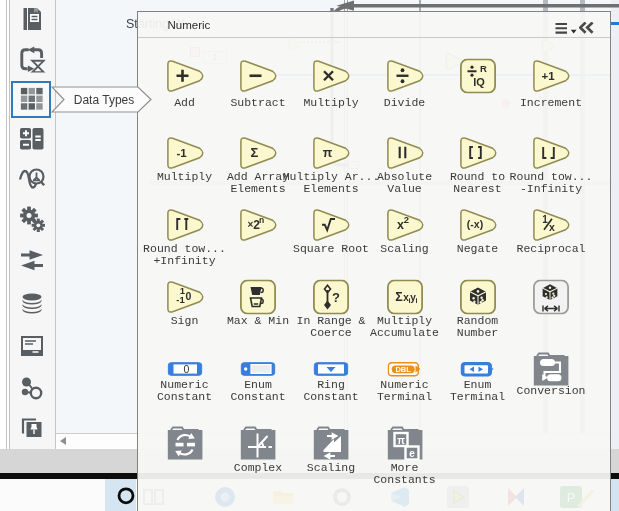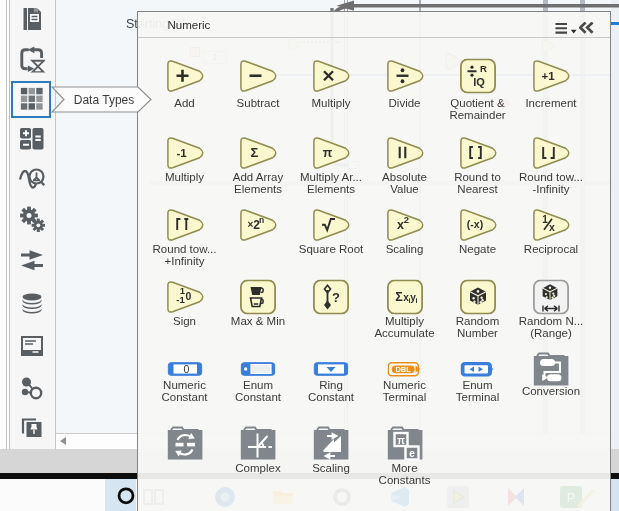--- a/index.html
+++ b/index.html
@@ -1,19 +1,19 @@
 <!DOCTYPE html>
 <html><head><meta charset="utf-8"><style>
 * { margin:0; padding:0; box-sizing:border-box; }
 html,body { -webkit-font-smoothing:antialiased; width:619px; height:511px; overflow:hidden; font-family:"Liberation Sans",sans-serif; background:#fff; }
 #root { position:relative; width:619px; height:511px; opacity:0.999; }
 .abs { position:absolute; }
 svg { display:block; }
 .it { position:absolute; transform:translate(-50%,-50%); }
-.lb { position:absolute; transform:translateX(-50%); font-size:11.5px; line-height:12px; color:#3a3a3a; text-align:center; white-space:nowrap; }
+.lb { position:absolute; transform:translateX(-50%); font-size:11.5px; line-height:12px; color:#3a3a3a; text-align:center; white-space:nowrap;font-family:Liberation Mono, monospace; }
 .sbi { position:absolute; left:32px; transform:translate(-50%,-50%); }
 </style></head>
 <body>
 <div id="root">
 
 <div class="abs" style="left:0;top:0;width:619px;height:449px;background:#fff"></div>
 <div class="abs" style="left:6px;top:0;width:1px;height:449px;background:#c3c3c3"></div>
 <div class="abs" style="left:8.5px;top:0;width:1px;height:449px;background:#c3c3c3"></div>
 
 <div class="abs" style="left:9.5px;top:0;width:46px;height:449px;background:#F6F6F6;border-right:1px solid #c6c6c6"></div>
@@ -308,21 +308,20 @@
 <div class="it" style="left:477.5px;top:75.5px">
         <svg width="36" height="35" viewBox="0 0 36 35">
           <rect x="0.9" y="0.9" width="34.2" height="33.2" rx="6.5" fill="#FBF7CE" stroke="#918C51" stroke-width="1.8"></rect>
           <path d="M7.5,12.7 H16.5" stroke="#2e2e2e" stroke-width="2.1"></path>
           <circle cx="12" cy="8.7" r="1.6" fill="#2e2e2e"></circle>
           <circle cx="12" cy="16.7" r="1.6" fill="#2e2e2e"></circle>
           <text x="23.5" y="13" font-family="Liberation Sans" font-size="9.5" font-weight="bold" fill="#2e2e2e" text-anchor="middle">R</text>
           <text x="19" y="27.5" font-family="Liberation Sans" font-size="11" font-weight="bold" fill="#2e2e2e" text-anchor="middle">IQ</text>
         </svg>
       </div>
-<div class="lb" style="left:477.5px;top:96.5px">Quotient &amp;<br>Remainder</div>
 <div class="it" style="left:551.0px;top:75.5px">
         <svg width="36" height="35.5" viewBox="0 0 36 35.5" style="overflow:visible">
           <path d="M0.9,6.0 Q0.9,1.7 5.6,3.0 L32.6,13.0 Q35.8,15.3 35.8,17.75 Q35.8,20.2 32.6,22.5 L5.6,32.5 Q0.9,33.8 0.9,29.5 Z" fill="#FBF7CE" stroke="#918C51" stroke-width="1.5"></path>
           <text x="15" y="21.5" font-family="Liberation Sans" font-size="11.5" font-weight="bold" fill="#2e2e2e" text-anchor="middle">+1</text>
         </svg>
       </div>
 <div class="lb" style="left:551.0px;top:96.5px">Increment</div>
 <div class="it" style="left:184.5px;top:152.5px">
         <svg width="36" height="35.5" viewBox="0 0 36 35.5" style="overflow:visible">
           <path d="M0.9,6.0 Q0.9,1.7 5.6,3.0 L32.6,13.0 Q35.8,15.3 35.8,17.75 Q35.8,20.2 32.6,22.5 L5.6,32.5 Q0.9,33.8 0.9,29.5 Z" fill="#FBF7CE" stroke="#918C51" stroke-width="1.5"></path>
@@ -433,20 +432,21 @@
 <div class="lb" style="left:258.0px;top:315.0px">Max &amp; Min</div>
 <div class="it" style="left:331.0px;top:296.5px">
         <svg width="36" height="35" viewBox="0 0 36 35">
           <rect x="0.9" y="0.9" width="34.2" height="33.2" rx="6.5" fill="#FBF7CE" stroke="#918C51" stroke-width="1.8"></rect>
           <path d="M14.5,10.5 V24.5" stroke="#2e2e2e" stroke-width="1.8"></path>
           <path d="M14.5,5.8 L17.5,9.5 L14.5,13.2 L11.5,9.5 Z" fill="none" stroke="#2e2e2e" stroke-width="1.6"></path>
           <path d="M14.5,21 L18,25.5 L14.5,30 L11,25.5 Z" fill="#2e2e2e"></path>
           <text x="23" y="22.5" font-family="Liberation Sans" font-size="13" font-weight="bold" fill="#2e2e2e" text-anchor="middle">?</text>
         </svg>
       </div>
+<div class="lb" style="left:331.0px;top:315.0px">In Range &amp;<br>Coerce</div>
 <div class="it" style="left:404.5px;top:296.5px">
         <svg width="36" height="35" viewBox="0 0 36 35">
           <rect x="0.9" y="0.9" width="34.2" height="33.2" rx="6.5" fill="#FBF7CE" stroke="#918C51" stroke-width="1.8"></rect>
           <text x="12" y="21.5" font-family="Liberation Sans" font-size="12.5" font-weight="bold" fill="#2e2e2e" text-anchor="middle">Σ</text>
           <text x="19" y="21.5" font-family="Liberation Sans" font-size="10" font-weight="bold" fill="#2e2e2e" text-anchor="middle">x</text>
           <text x="22.5" y="23.5" font-family="Liberation Sans" font-size="7" font-weight="bold" fill="#2e2e2e" text-anchor="middle">i</text>
           <text x="26" y="21.5" font-family="Liberation Sans" font-size="10" font-weight="bold" fill="#2e2e2e" text-anchor="middle">y</text>
           <text x="29.5" y="23.5" font-family="Liberation Sans" font-size="7" font-weight="bold" fill="#2e2e2e" text-anchor="middle">i</text>
         </svg>
       </div>
@@ -476,21 +476,20 @@
     <circle cx="0" cy="-4.6" r="1.3" fill="#f6f3d8"></circle>
     <circle cx="-4.4" cy="2.2" r="1.2" fill="#f6f3d8"></circle>
             <circle cx="-3.6" cy="5.8" r="1.2" fill="#f6f3d8"></circle>
     <circle cx="3.6" cy="1.8" r="1.2" fill="#f6f3d8"></circle>
             <circle cx="4.6" cy="4.2" r="1.2" fill="#f6f3d8"></circle>
             <circle cx="2.8" cy="6.2" r="1.2" fill="#f6f3d8"></circle>
     </g>
           <path d="M10,26 V32 M26,26 V32 M11.5,29 H24.5 M11.5,29 l3.5,-2.6 m-3.5,2.6 l3.5,2.6 M24.5,29 l-3.5,-2.6 m3.5,2.6 l-3.5,2.6" stroke="#2e2e2e" stroke-width="1.4" fill="none"></path>
         </svg>
       </div>
-<div class="lb" style="left:551.0px;top:315.0px">Random N...<br>(Range)</div>
 <div class="it" style="left:184.5px;top:368.5px">
         <svg width="35" height="14" viewBox="0 0 35 14">
           <rect x="0.7" y="0.7" width="33.6" height="12.6" rx="3" fill="#3A7EDC" stroke="#3A7EDC"></rect>
           <rect x="6" y="2.4" width="23.5" height="9.2" fill="#fff"></rect>
           <text x="19" y="11" font-family="Liberation Sans" font-size="10.5" fill="#333" text-anchor="middle">0</text>
         </svg>
       </div>
 <div class="lb" style="left:184.5px;top:379.0px">Numeric<br>Constant</div>
 <div class="it" style="left:258.0px;top:368.5px">
         <svg width="35" height="14" viewBox="0 0 35 14">

